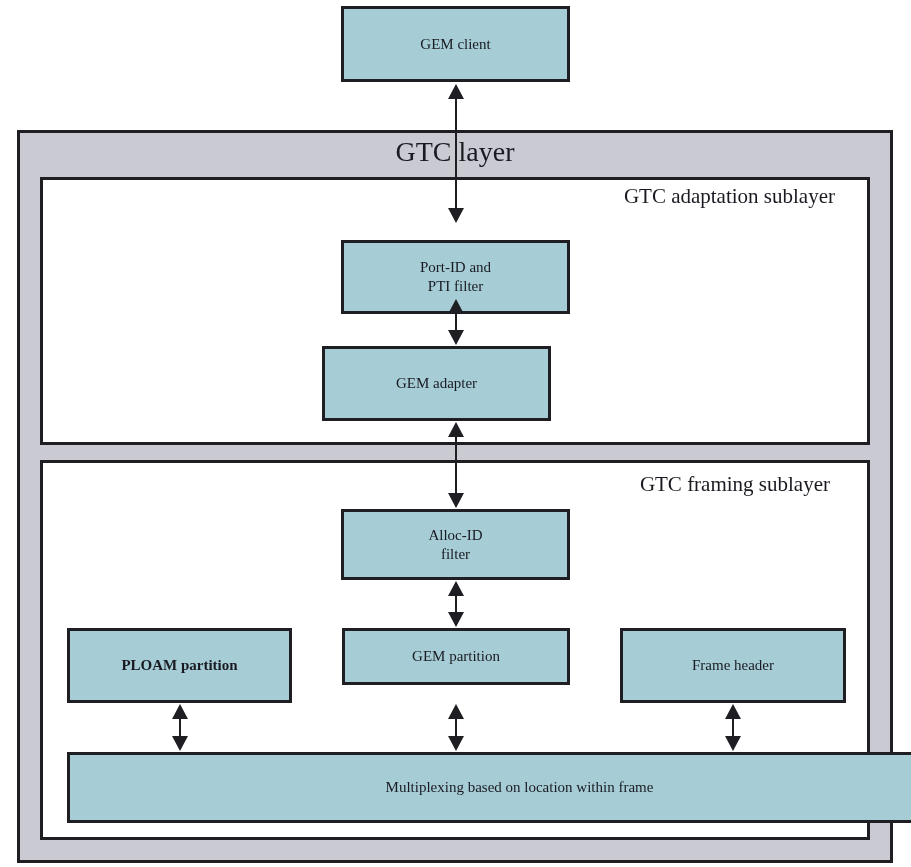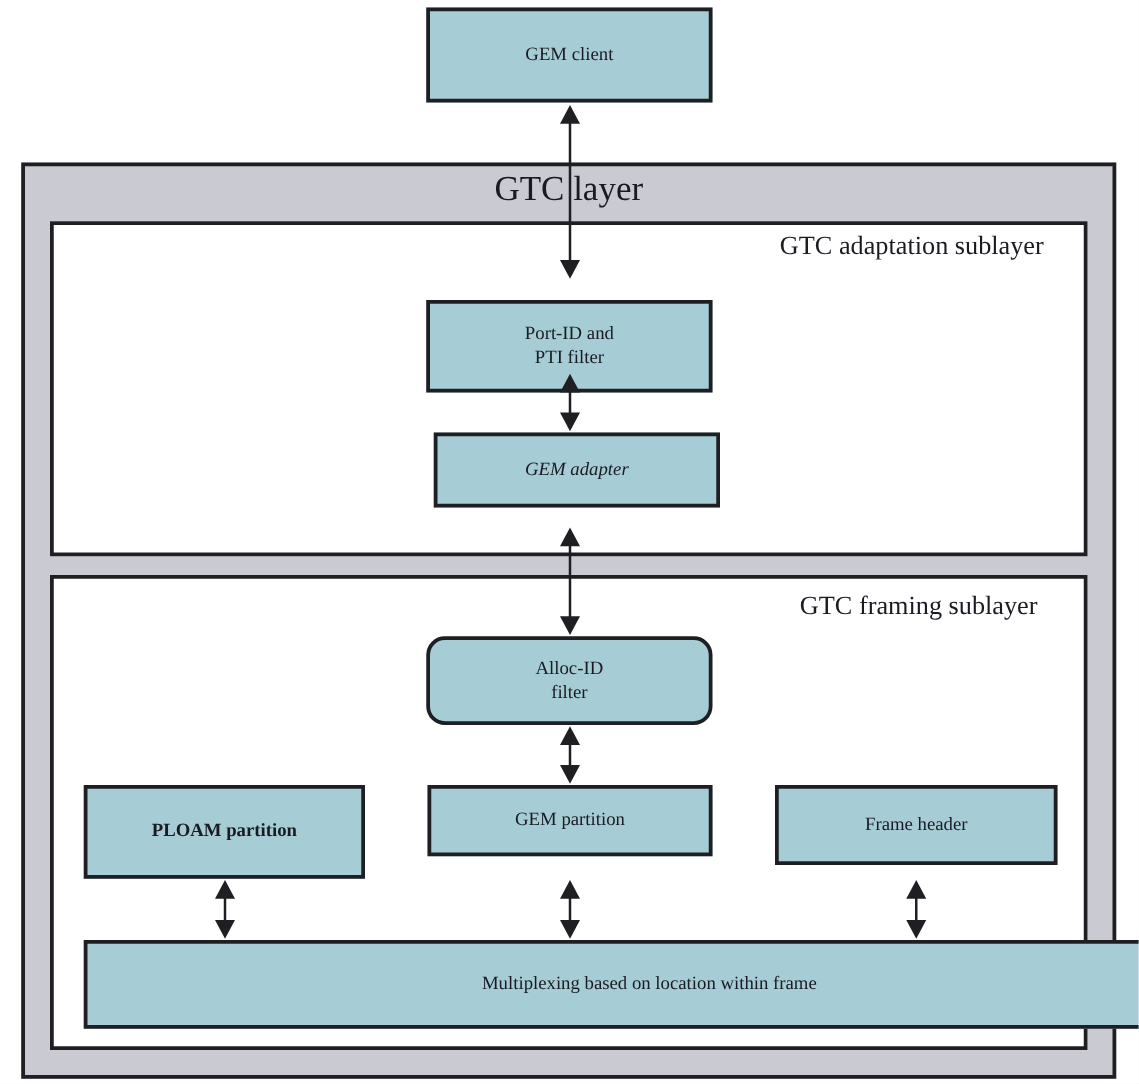--- a/index.html
+++ b/index.html
@@ -80,30 +80,30 @@
   <div class="sublayer-title" style="left:40px; top:184px; width:795px;">GTC adaptation sublayer</div>
 
   <div class="sublayer-box" style="left:40px; top:460px; width:830px; height:380px;"></div>
   <div class="sublayer-title" style="left:40px; top:472px; width:790px;">GTC framing sublayer</div>
 
   <div class="node" style="left:341px; top:6px; width:229px; height:76px;">GEM client</div>
 
   <div class="node" style="left:341px; top:240px; width:229px; height:74px;">Port-ID and
 PTI filter</div>
 
-  <div class="node" style="left:347px; top:346px; width:229px; height:60px;font-style:italic;">GEM adapter</div>
+  <div class="node" style="left:322px; top:346px; width:229px; height:75px;">GEM adapter</div>
 
-  <div class="node" style="left:341px; top:509px; width:229px; height:71px;border-radius:15px;">Alloc-ID
+  <div class="node" style="left:341px; top:509px; width:229px; height:71px;">Alloc-ID
 filter</div>
 
   <div class="node" style="left:67px; top:628px; width:225px; height:75px;font-weight:bold;">PLOAM partition</div>
 
   <div class="node" style="left:342px; top:628px; width:228px; height:57px;">GEM partition</div>
 
-  <div class="node" style="left:620px; top:628px; width:226px; height:64px;">Frame header</div>
+  <div class="node" style="left:620px; top:628px; width:226px; height:75px;">Frame header</div>
 
   <div class="node" style="left:67px; top:752px; width:905px; height:71px;">Multiplexing based on location within frame</div>
 
   <svg id="arrow-overlay" viewBox="0 0 911 867" xmlns="http://www.w3.org/2000/svg">
 
     <g>
       <line x1="456" y1="96" x2="456" y2="211"></line>
       <polygon points="456,84 448,99 464,99"></polygon>
       <polygon points="456,223 448,208 464,208"></polygon>
     </g>

